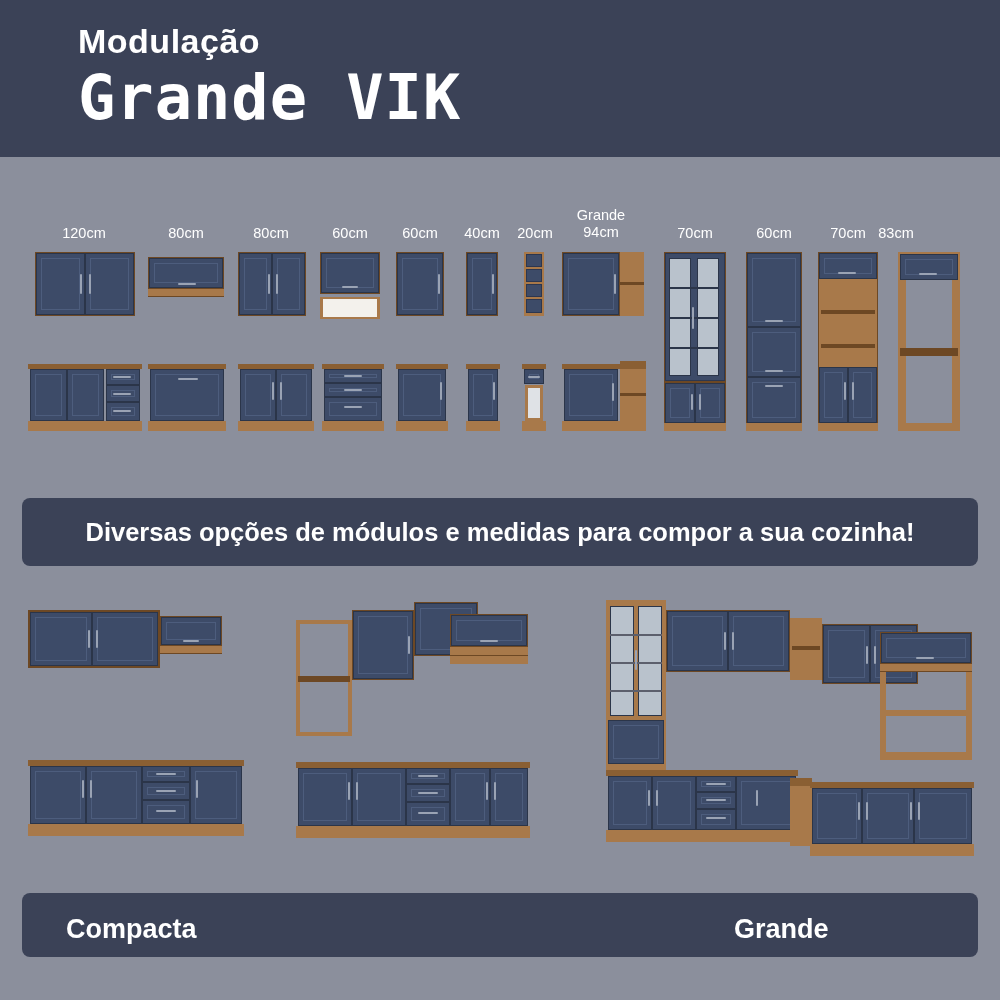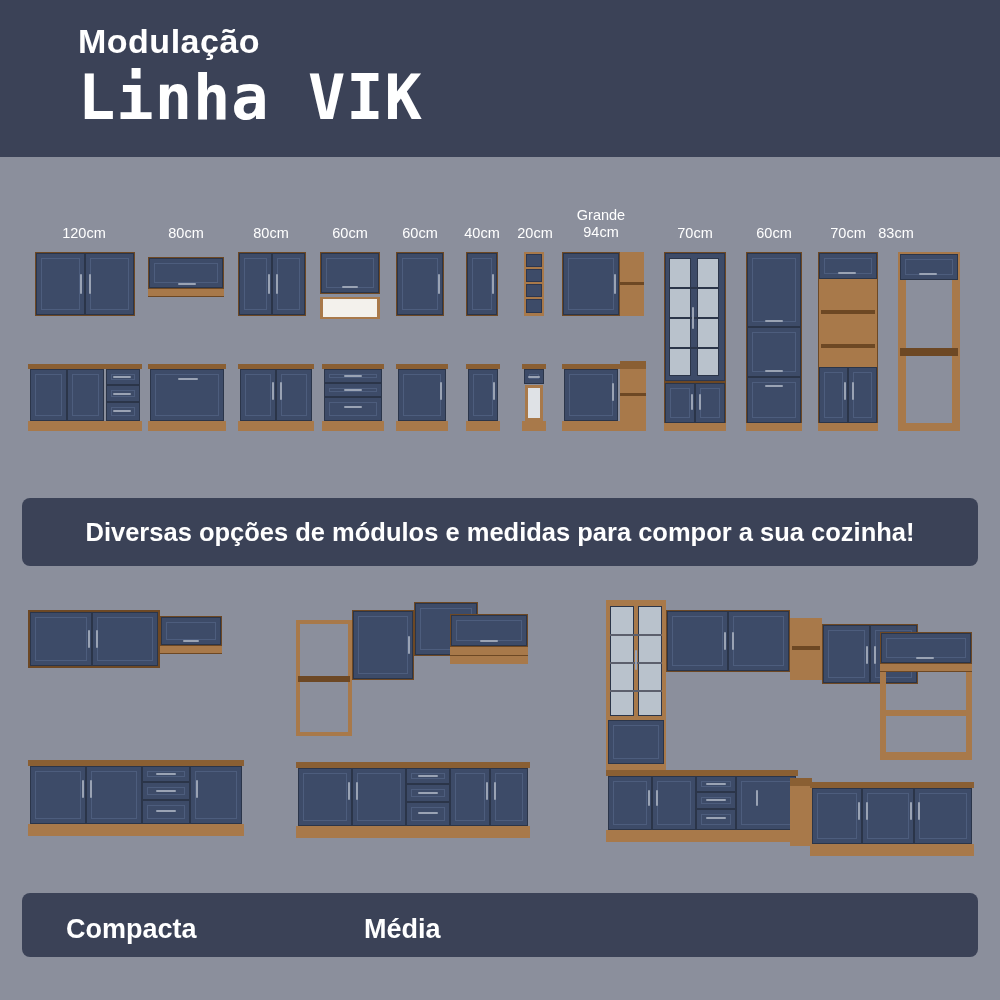--- a/index.html
+++ b/index.html
@@ -125,21 +125,21 @@
     font-size: 27px;
     font-weight: bold;
     white-space: nowrap;
   }
 </style>
 </head>
 <body>
 
 <div class="header">
   <div class="header-sub">Modulação</div>
-  <div class="header-title">Linha VIK</div>
+  <div class="header-title">Grande VIK</div>
 </div>
 
 <div class="modules">
 
   <div class="mod-col" style="left:22px; top:68px; width:124px;">
     <div class="mod-label">120cm</div>
   </div>
   <div style="position:absolute; left:35px; top:95px; width:100px; height:64px;">
     <div class="wood-d" style="position:absolute;left:0;top:0;width:100px;height:64px;"></div>
     <div class="door" style="left:1px; top:1px; width:49px; height:62px;"></div>
@@ -521,16 +521,16 @@
       <div class="wood-l" style="position:absolute;left:0;top:62px;width:164px;height:12px;"></div>
     </div>
   </div>
 
 </div>
 
 <div class="footer">
   <div class="footer-item" style="left:44px;">
     <span>Compacta</span>
   </div>
-  <div class="footer-item" style="left:342px;">
-    <span>Média</span>
+  <div class="footer-item" style="left:712px;">
+    <span>Grande</span>
   </div>
 </div>
 
 </body></html>

